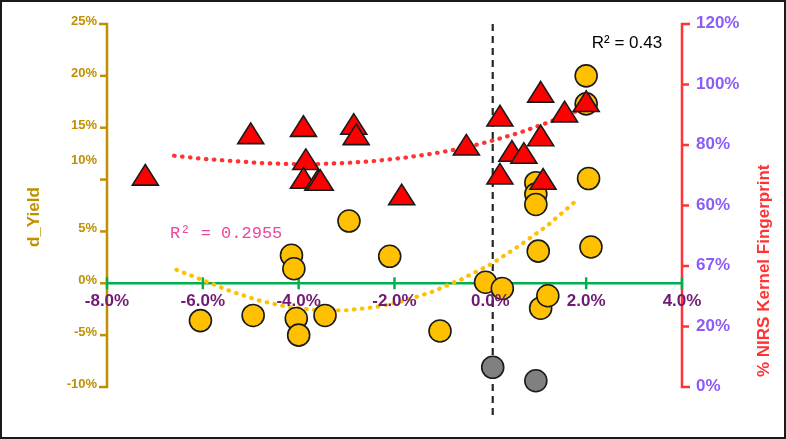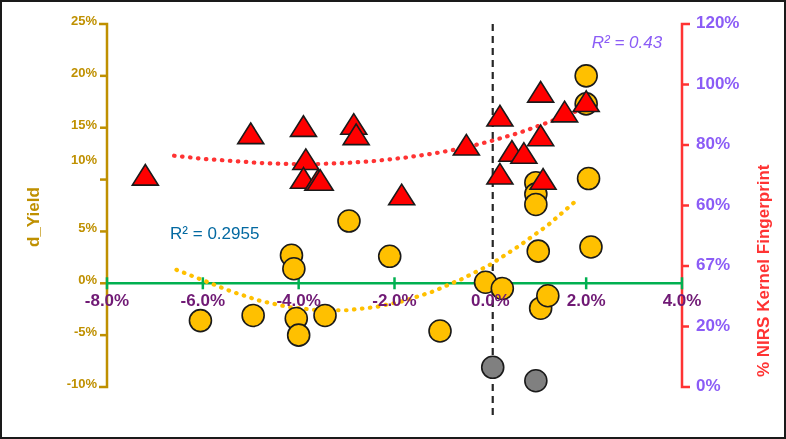--- a/index.html
+++ b/index.html
@@ -32,22 +32,22 @@
     transform:rotate(-90deg);transform-origin:left top;white-space:nowrap;
   }
   .axis-title-x{
     position:absolute;color:#00b050;font-size:17px;font-weight:bold;
     white-space:nowrap;
   }
   .annot{
     position:absolute;font-size:17px;font-weight:normal;white-space:nowrap;
     font-family:"Liberation Sans",sans-serif;
   }
-  .annot-red{color:#8b5cf6;font-style:italic;}
-  .annot-gray{color:#0369a1;}
+  .annot-red{color:#000000;}
+  .annot-gray{color:#ec4899;font-family:Liberation Mono, monospace;}
 </style>
 </head>
 <body>
 
 <div id="chart-root">
 
   <svg class="plot-svg" id="plot-svg" viewBox="0 0 786 439" xmlns="http://www.w3.org/2000/svg">
     <g id="axes-layer">
         <path d="M 97 22 L 105 22 L 105 385 L 97 385" fill="none" stroke="#bf9000" stroke-width="2.5"></path>
         <line x1="98" y1="73.85714285714289" x2="105" y2="73.85714285714289" stroke="#bf9000" stroke-width="2.5"></line>

